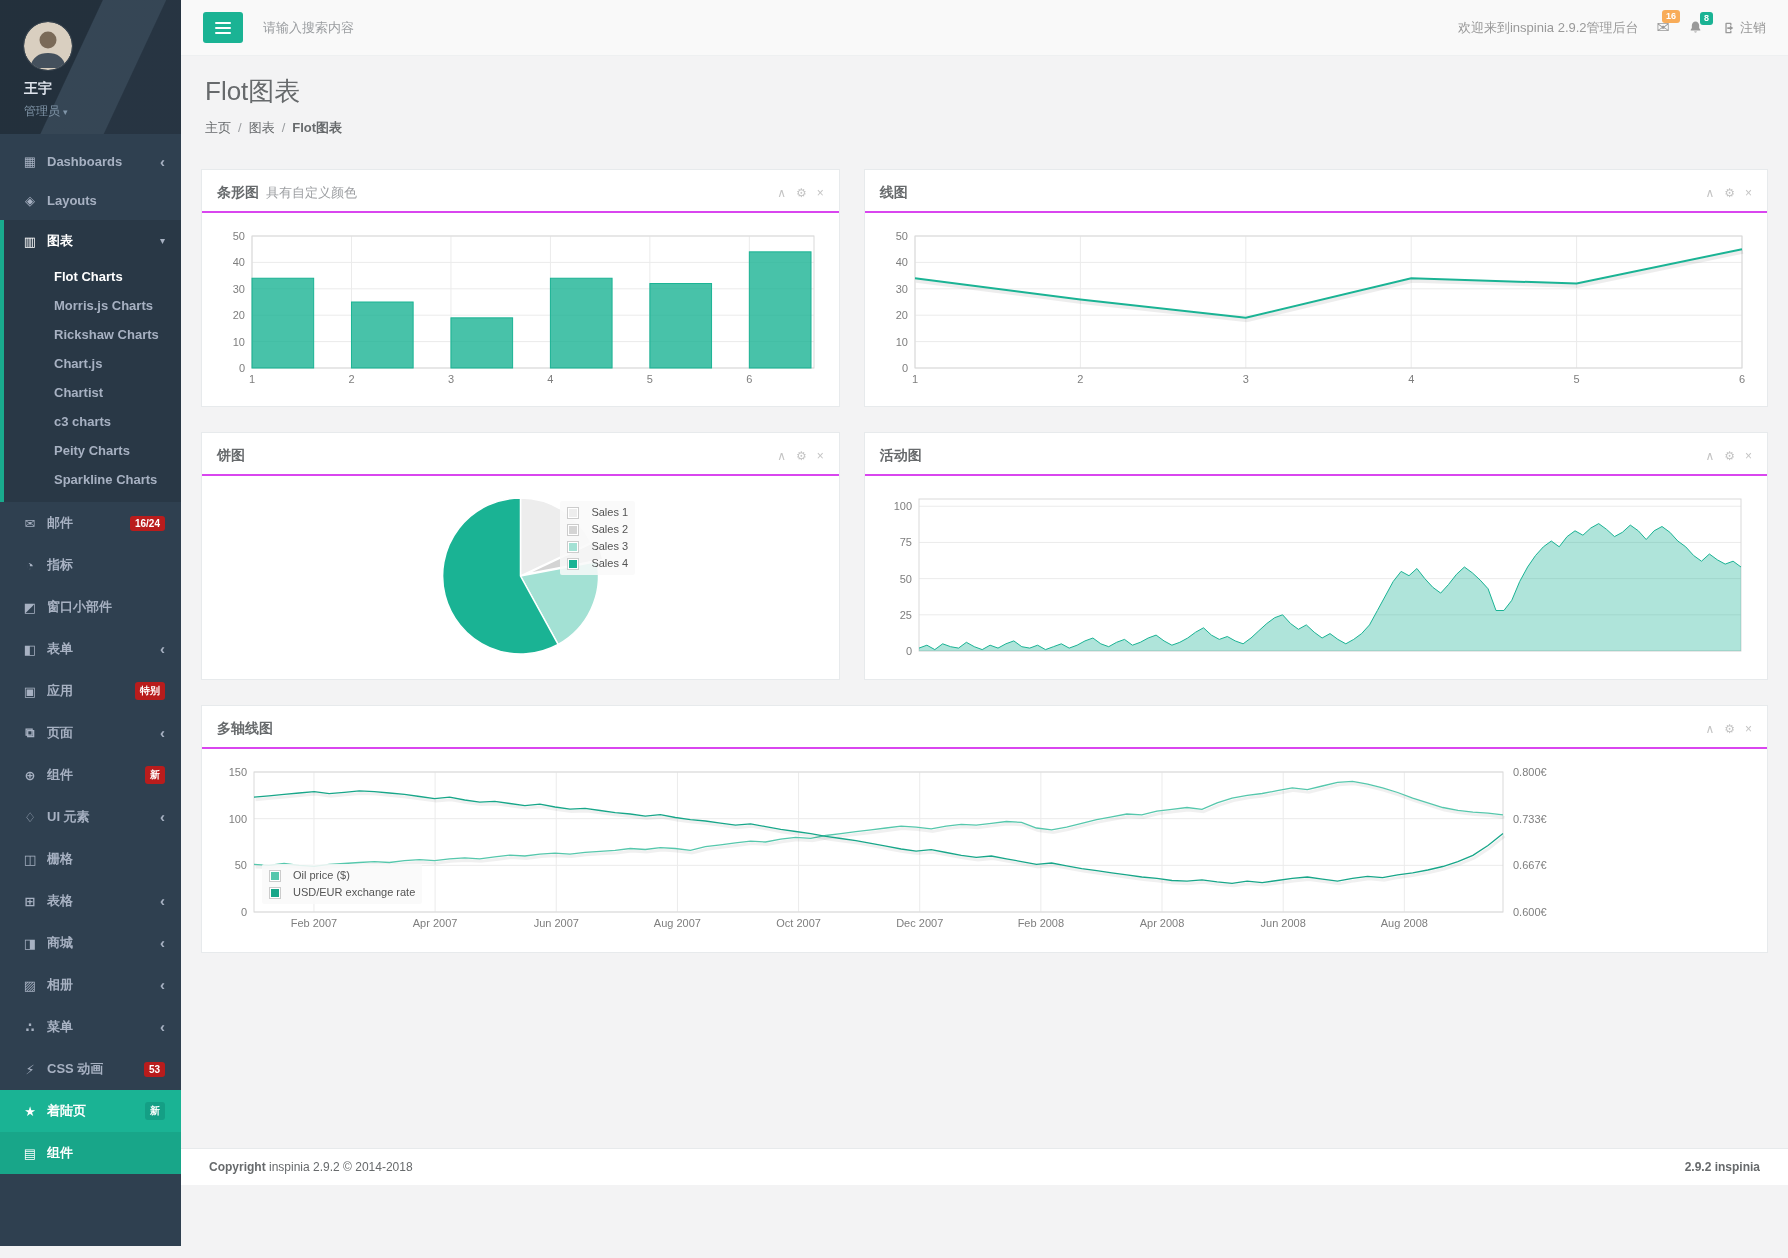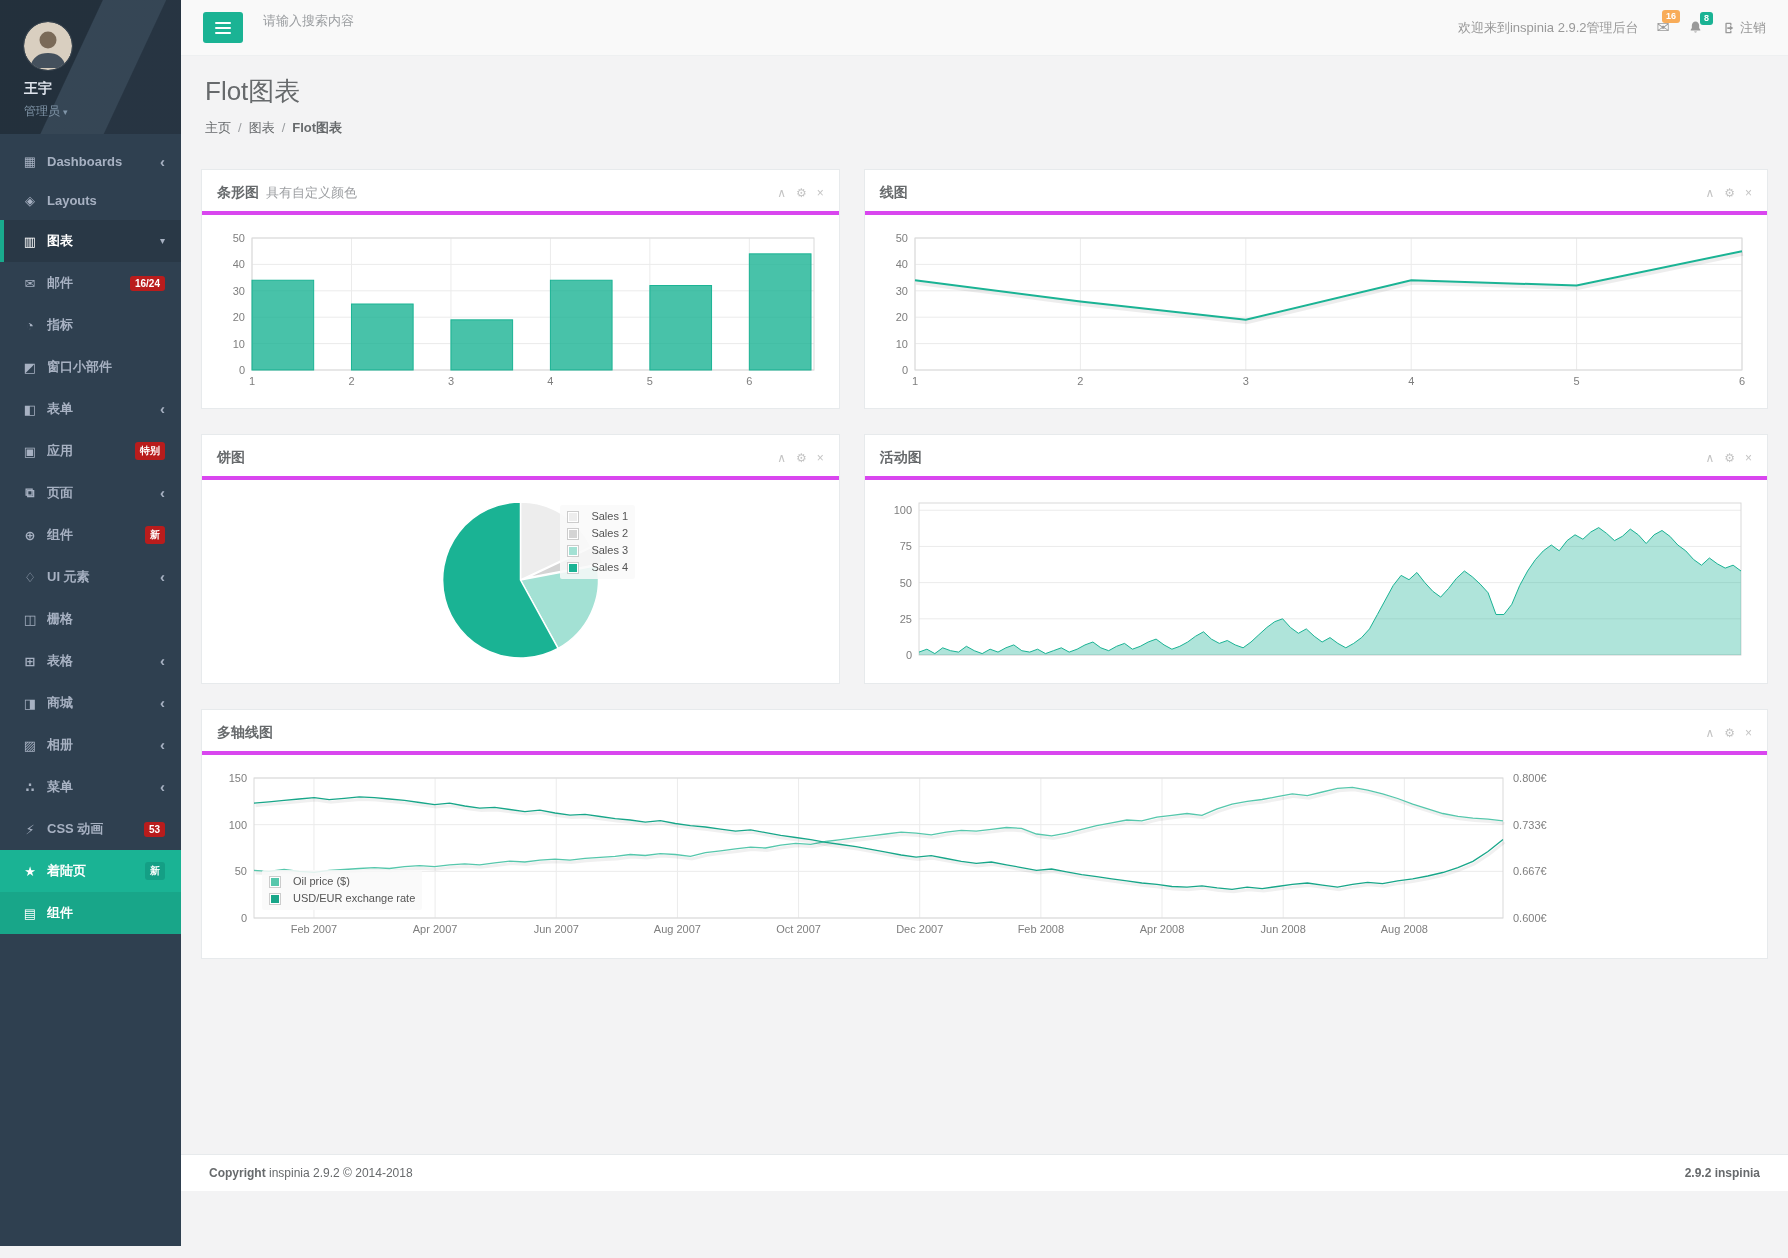--- a/index.html
+++ b/index.html
@@ -29,21 +29,21 @@
   .submenu li.active a{color:#fff;font-weight:700}
   #side-menu>li.special-primary{background:#1ab394;border-left:none}
   #side-menu>li.special-primary>a{color:#fff}
   #side-menu>li.special-primary .sbadge{background:#149f85}
   #side-menu>li.special-dark{background:#18a689;border-left:none}
   #side-menu>li.special-dark>a{color:#fff}
 
   
   #page{margin-left:181px;min-height:1258px;display:flex;flex-direction:column;background:#f3f3f4}
   #topbar{height:56px;background:#f9f9f9;display:flex;align-items:center;justify-content:space-between;padding:0 22px;border-bottom:1px solid #eef0f1}
-  .nav-left{display:flex;align-items:flex-start}
+  .nav-left{display:flex;align-items:center}
   .hamburger{width:40px;height:31px;background:#1ab394;border-radius:3px;display:flex;flex-direction:column;justify-content:center;align-items:center;gap:3px;cursor:pointer}
   .hbar{width:16px;height:2px;background:#fff;border-radius:1px}
   .search-input{border:none;background:transparent;outline:none;font-size:13px;margin-left:18px;width:240px;color:#676a6c}
   .search-input::placeholder{color:#9a9da0}
   .nav-right{display:flex;align-items:center;gap:18px;font-size:13px;color:#999}
   .welcome{color:#999}
   .icon-btn{position:relative;color:#999;font-size:16px;cursor:pointer;display:inline-flex;align-items:center}
   .nbadge{position:absolute;top:-8px;right:-10px;font-size:9px;padding:1px 4px;border-radius:3px;color:#fff;font-weight:bold;line-height:11px}
   .nbadge.orange{background:#f8ac59}
   .nbadge.green{background:#1ab394}
@@ -56,21 +56,21 @@
   .breadcrumb li:not(:last-child)::after{content:"/";margin-left:7px;color:#9a9da0;font-weight:400}
   .breadcrumb li.current{font-weight:bold;cursor:default}
 
   .wrapper-content{padding:18px 8px 0}
   .grid-row{display:flex;margin-bottom:25px}
   .c5{width:41.66%;padding:0 12px}
   .c7{width:58.34%;padding:0 12px}
   .c12{width:100%;padding:0 12px}
 
   .ibox{background:#fff;border:1px solid #e7eaec}
-  .ibox-title{display:flex;align-items:center;padding:14px 15px 9px;border-bottom:4px solid #d946ef}
+  .ibox-title{display:flex;align-items:center;padding:14px 15px 9px;border-bottom:2px solid #d946ef}
   .ibox-title h5{margin:0;font-size:14px;font-weight:bold;color:#676a6c}
   .ibox-title .sub{margin-left:7px;font-size:13px;color:#9d9fa2;font-weight:400}
   .ibox-tools{margin-left:auto;display:flex;gap:10px}
   .ibox-tools a{color:#c4c4c4;font-size:12px;cursor:pointer}
   .ibox-content{padding:15px 20px 18px}
   .chart{position:relative;width:100%}
   #chart-bar,#chart-line{height:160px}
   #chart-pie,#chart-activity{height:170px}
   #chart-multi{height:170px}
   svg text{font-size:11px;fill:#7e7e7e;font-family:"Liberation Sans","DejaVu Sans",sans-serif}
@@ -112,20 +112,46 @@
           <span class="mi">◈</span>
           <span class="ml">Layouts</span>
         </a>
       </li>
       <li class="active">
         <a>
           <span class="mi">▥</span>
           <span class="ml">图表</span>
           <span class="chev down">▾</span>
         </a>
+        <ul class="submenu">
+          <li class="active">
+            <a>Flot Charts</a>
+          </li>
+          <li>
+            <a>Morris.js Charts</a>
+          </li>
+          <li>
+            <a>Rickshaw Charts</a>
+          </li>
+          <li>
+            <a>Chart.js</a>
+          </li>
+          <li>
+            <a>Chartist</a>
+          </li>
+          <li>
+            <a>c3 charts</a>
+          </li>
+          <li>
+            <a>Peity Charts</a>
+          </li>
+          <li>
+            <a>Sparkline Charts</a>
+          </li>
+        </ul>
       </li>
       <li>
         <a>
           <span class="mi">✉</span>
           <span class="ml">邮件</span>
           <span class="sbadge">16/24</span>
         </a>
       </li>
       <li>
         <a>

